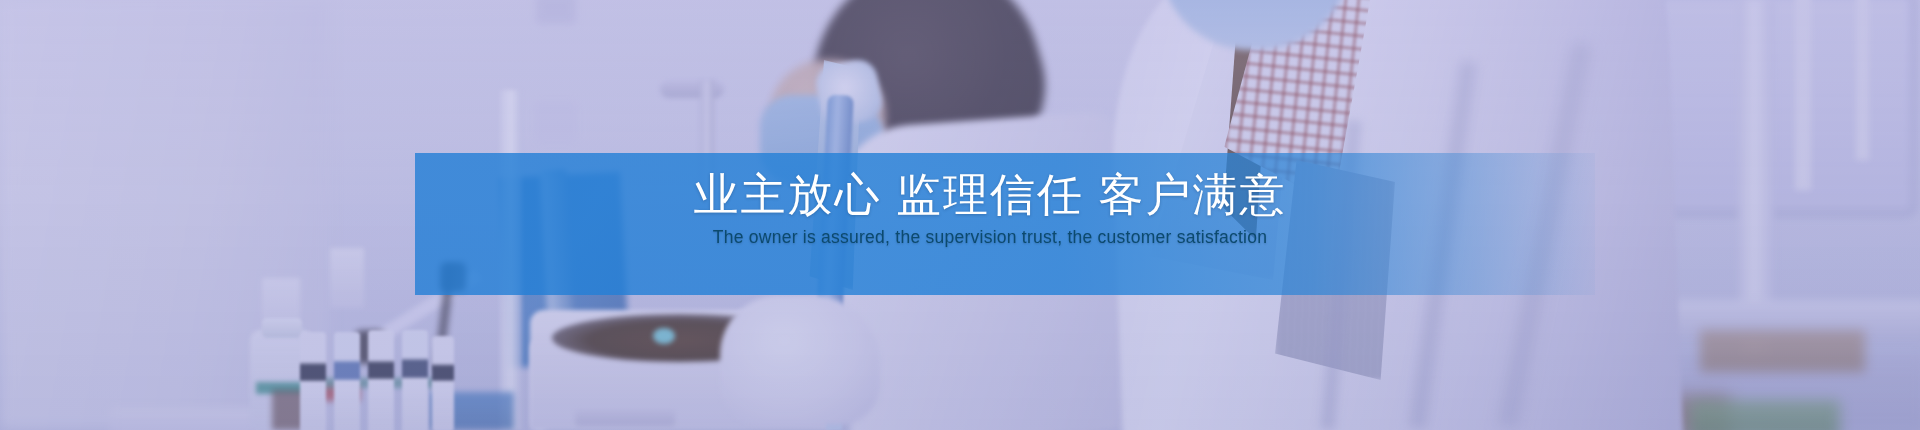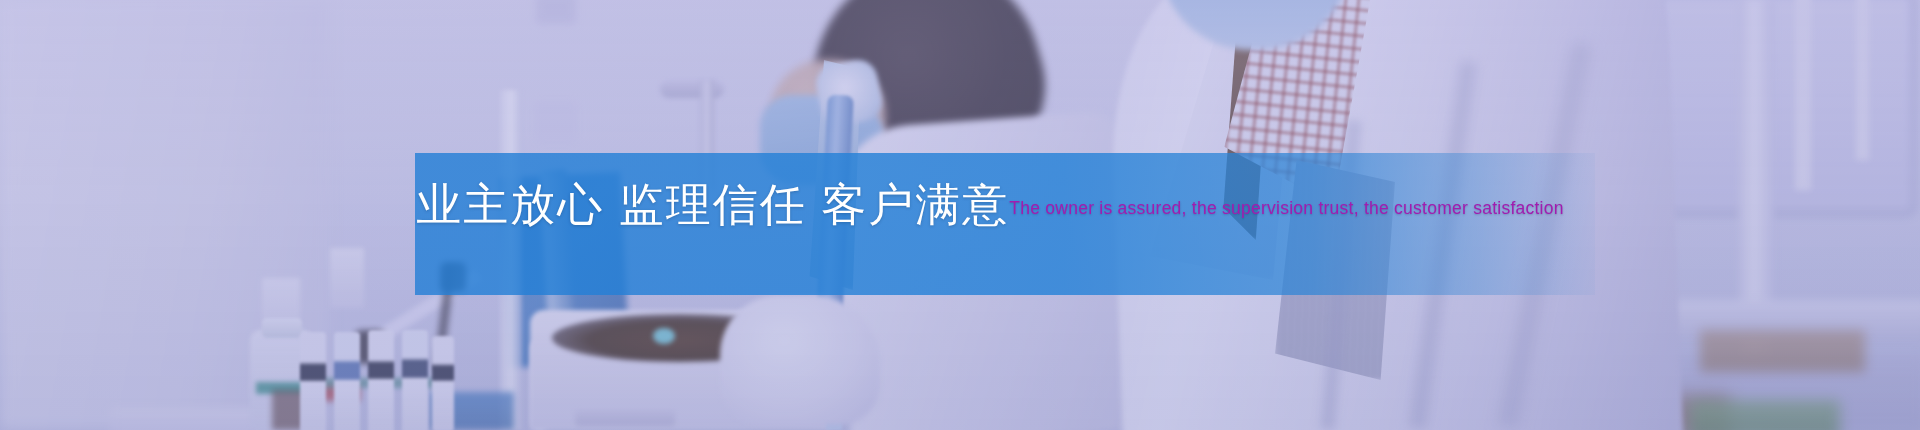--- a/index.html
+++ b/index.html
@@ -548,36 +548,36 @@
   }
 
   
   .text-block {
     position: absolute;
     left: 415px;
     top: 153px;
     width: 1150px;
     height: 110px;
     display: flex;
-    flex-direction: row;
+    flex-direction: column;
     align-items: center;
     justify-content: center;
   }
   .headline {
     color: #ffffff;
     font-size: 45px;
     line-height: 1.18;
     letter-spacing: 2px;
     white-space: nowrap;
     font-weight: 400;
     text-shadow: 0 1px 3px rgba(20,50,90,.30);
     margin: 0 0 6px 0;
   }
   .subtitle {
-    color: #a21caf;
+    color: #0c4a6e;
     font-size: 17.5px;
     line-height: 1.2;
     letter-spacing: .25px;
     white-space: nowrap;
     font-weight: 400;
     text-shadow: 0 1px 2px rgba(20,50,90,.28);
     margin: 0;
   }
 </style>
 </head>

